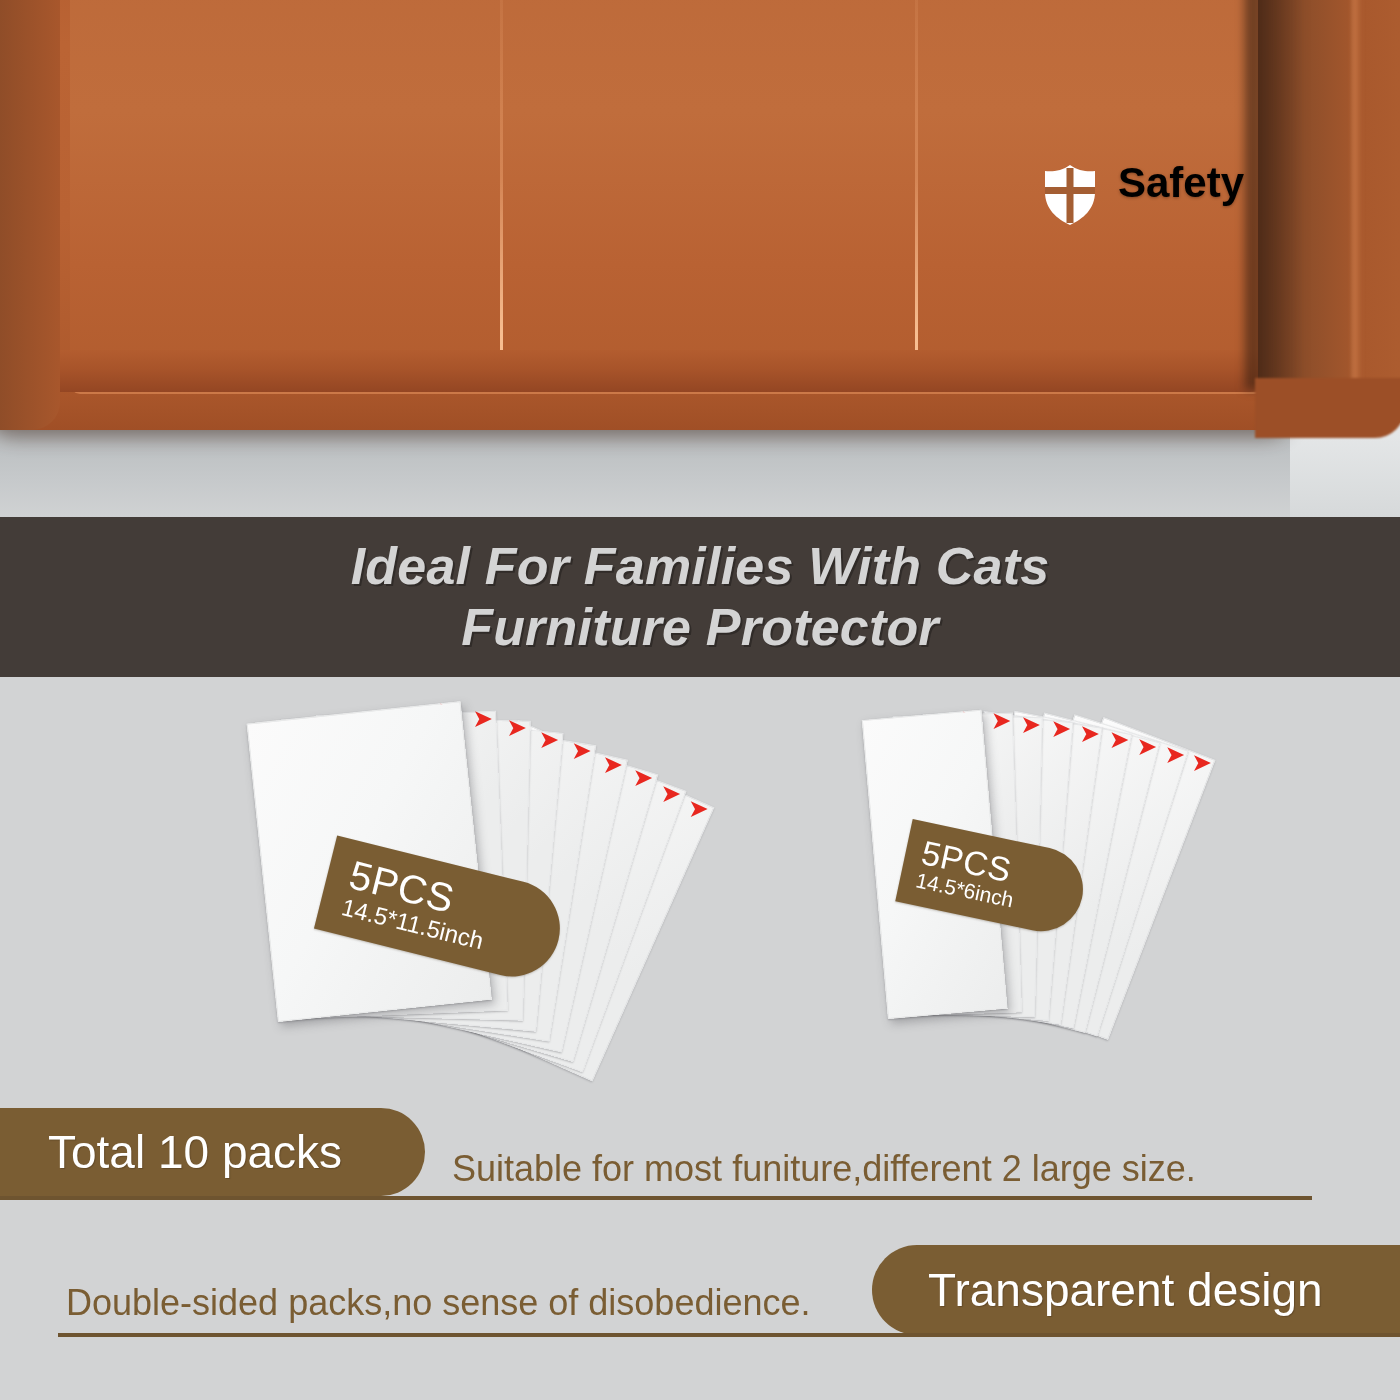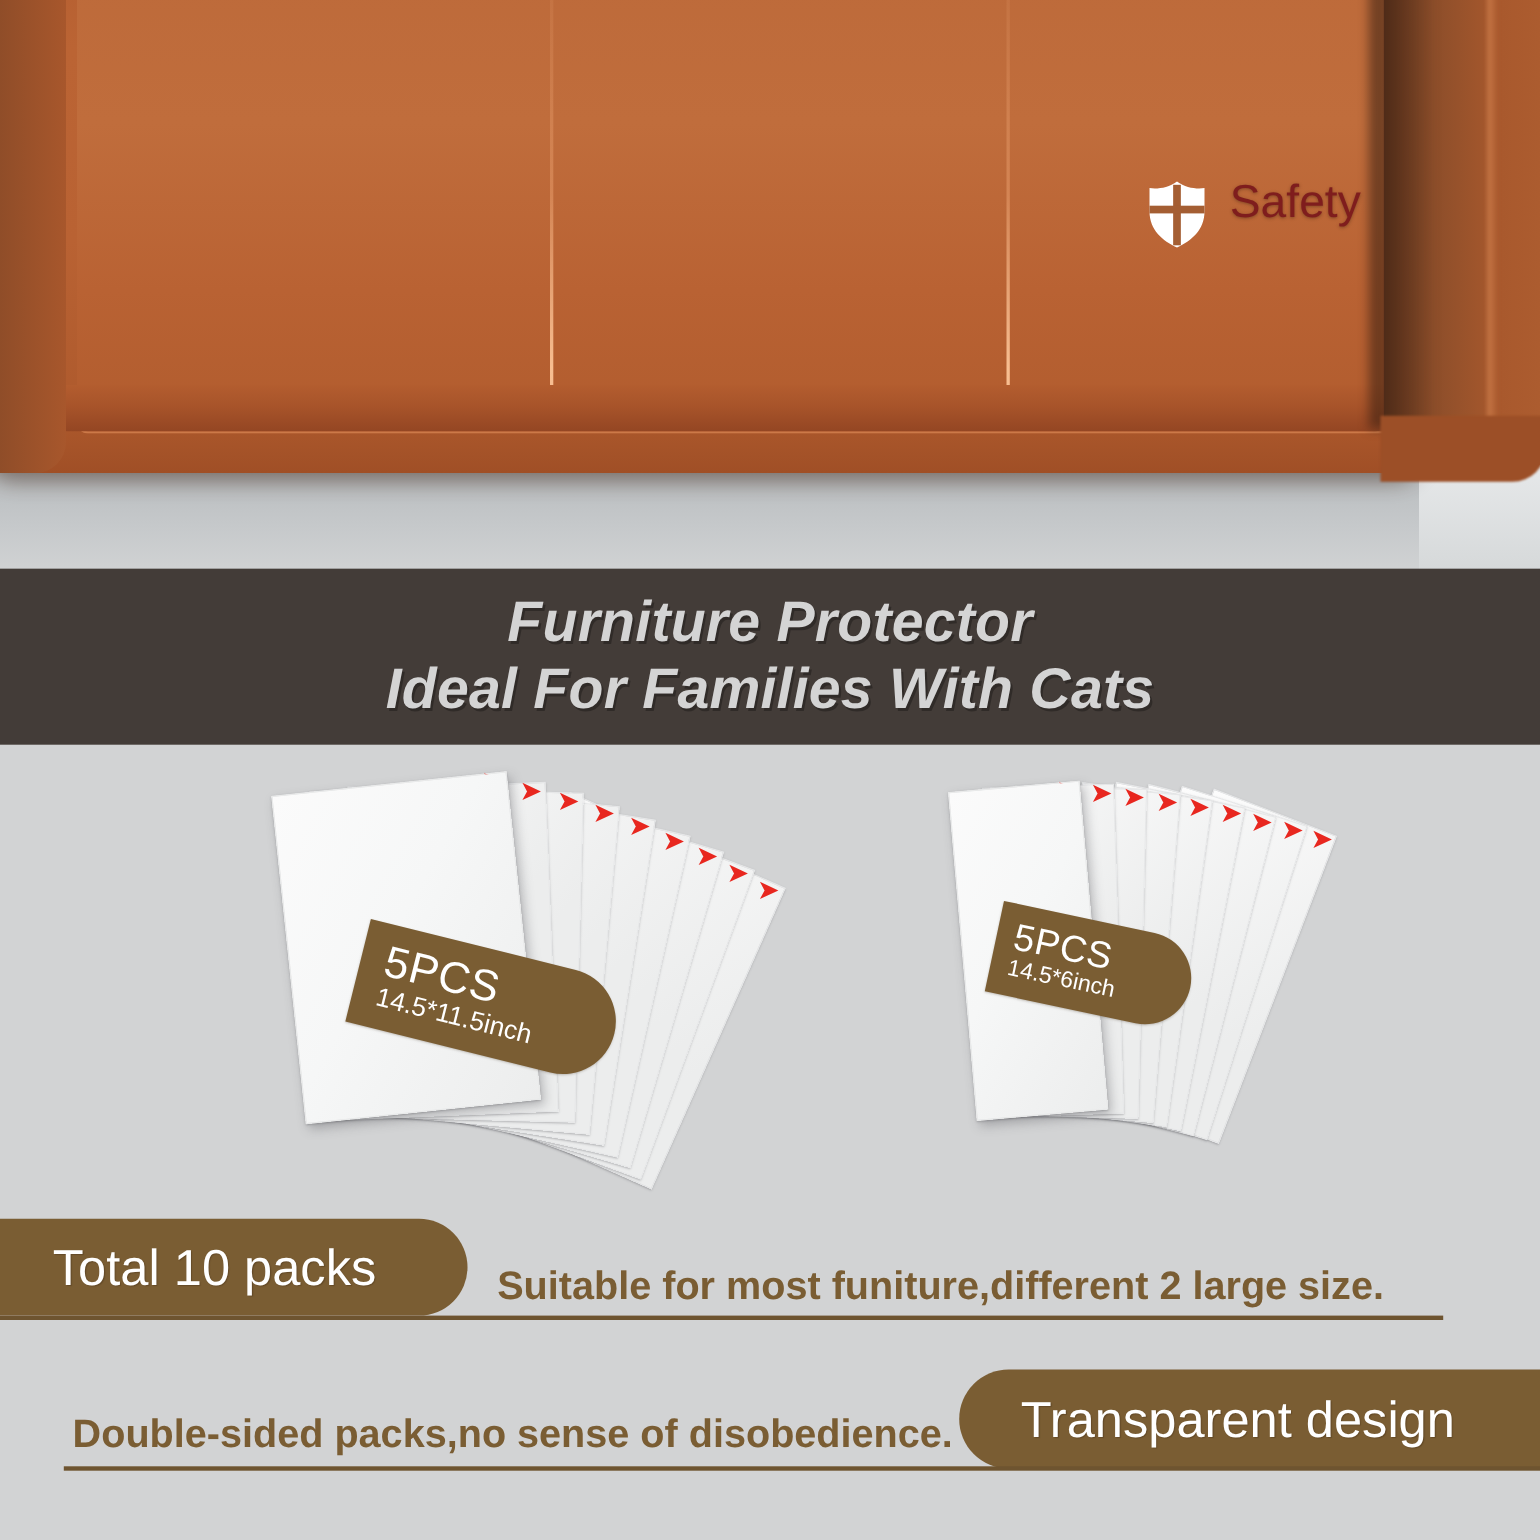--- a/index.html
+++ b/index.html
@@ -87,21 +87,21 @@
     background:linear-gradient(180deg,#e9ebec,#d6d9da);
   }
 
   
   .badges {
     position:absolute; right:40px; top:160px; width:320px;
   }
   .badge-row { display:flex; align-items:flex-start; margin-bottom:36px; }
   .badge-icon { width:60px; flex:0 0 60px; margin-right:18px; display:flex; justify-content:center; padding-top:4px; }
   .badge-text {
-    color:#7f1d1d; font-size:42px; line-height:1.08; font-weight:400;
+    color:#000000; font-size:42px; line-height:1.08; font-weight:700;
     text-shadow:0 1px 3px rgba(60,30,15,.45);
   }
 
   
   .banner {
     position:absolute; left:0; top:517px; width:1400px; height:160px;
     background:#433c38;
     display:flex; flex-direction:column; align-items:center; justify-content:center;
   }
   .banner-line {
@@ -177,21 +177,21 @@
     padding-left:78px;
   }
   #pill-transparent {
     left:872px; top:1245px; width:560px; height:90px;
     border-radius:45px 0 0 45px;
     padding-left:56px;
   }
   .feat-text {
     position:absolute;
     color:#7a5d33;
-    font-size:36px; font-weight:700; white-space:nowrap;
+    font-size:36px; font-weight:400; white-space:nowrap;
   }
   #text-suitable { left:452px; top:1148px; }
   #text-tape     { left:66px;  top:1282px; }
   .rule {
     position:absolute; height:4px; background:#6e5430;
   }
   #rule-1 { left:0px; top:1196px; width:1312px; }
   #rule-2 { left:58px; top:1333px; width:1342px; }
 </style>
 </head>
@@ -230,22 +230,22 @@
           </svg>
         </div>
         <div class="badge-text">Safety</div>
       </div>
 
 
     </div>
   </div>
 
   <div class="banner">
+    <div class="banner-line">Ideal For Families With Cats</div>
     <div class="banner-line">Furniture Protector</div>
-    <div class="banner-line">Ideal For Families With Cats</div>
   </div>
 
   <div class="products">
 
     <div class="stack" id="stackA">
 
       <div class="sheet front" style="width: 215px; height: 300px; left: 8px; top: 35px; transform: rotate(-6deg); transform-origin: left bottom;"></div>
         <div class="pill-label">
         <span class="big">5PCS</span>
         <span class="small">14.5*11.5inch</span>

